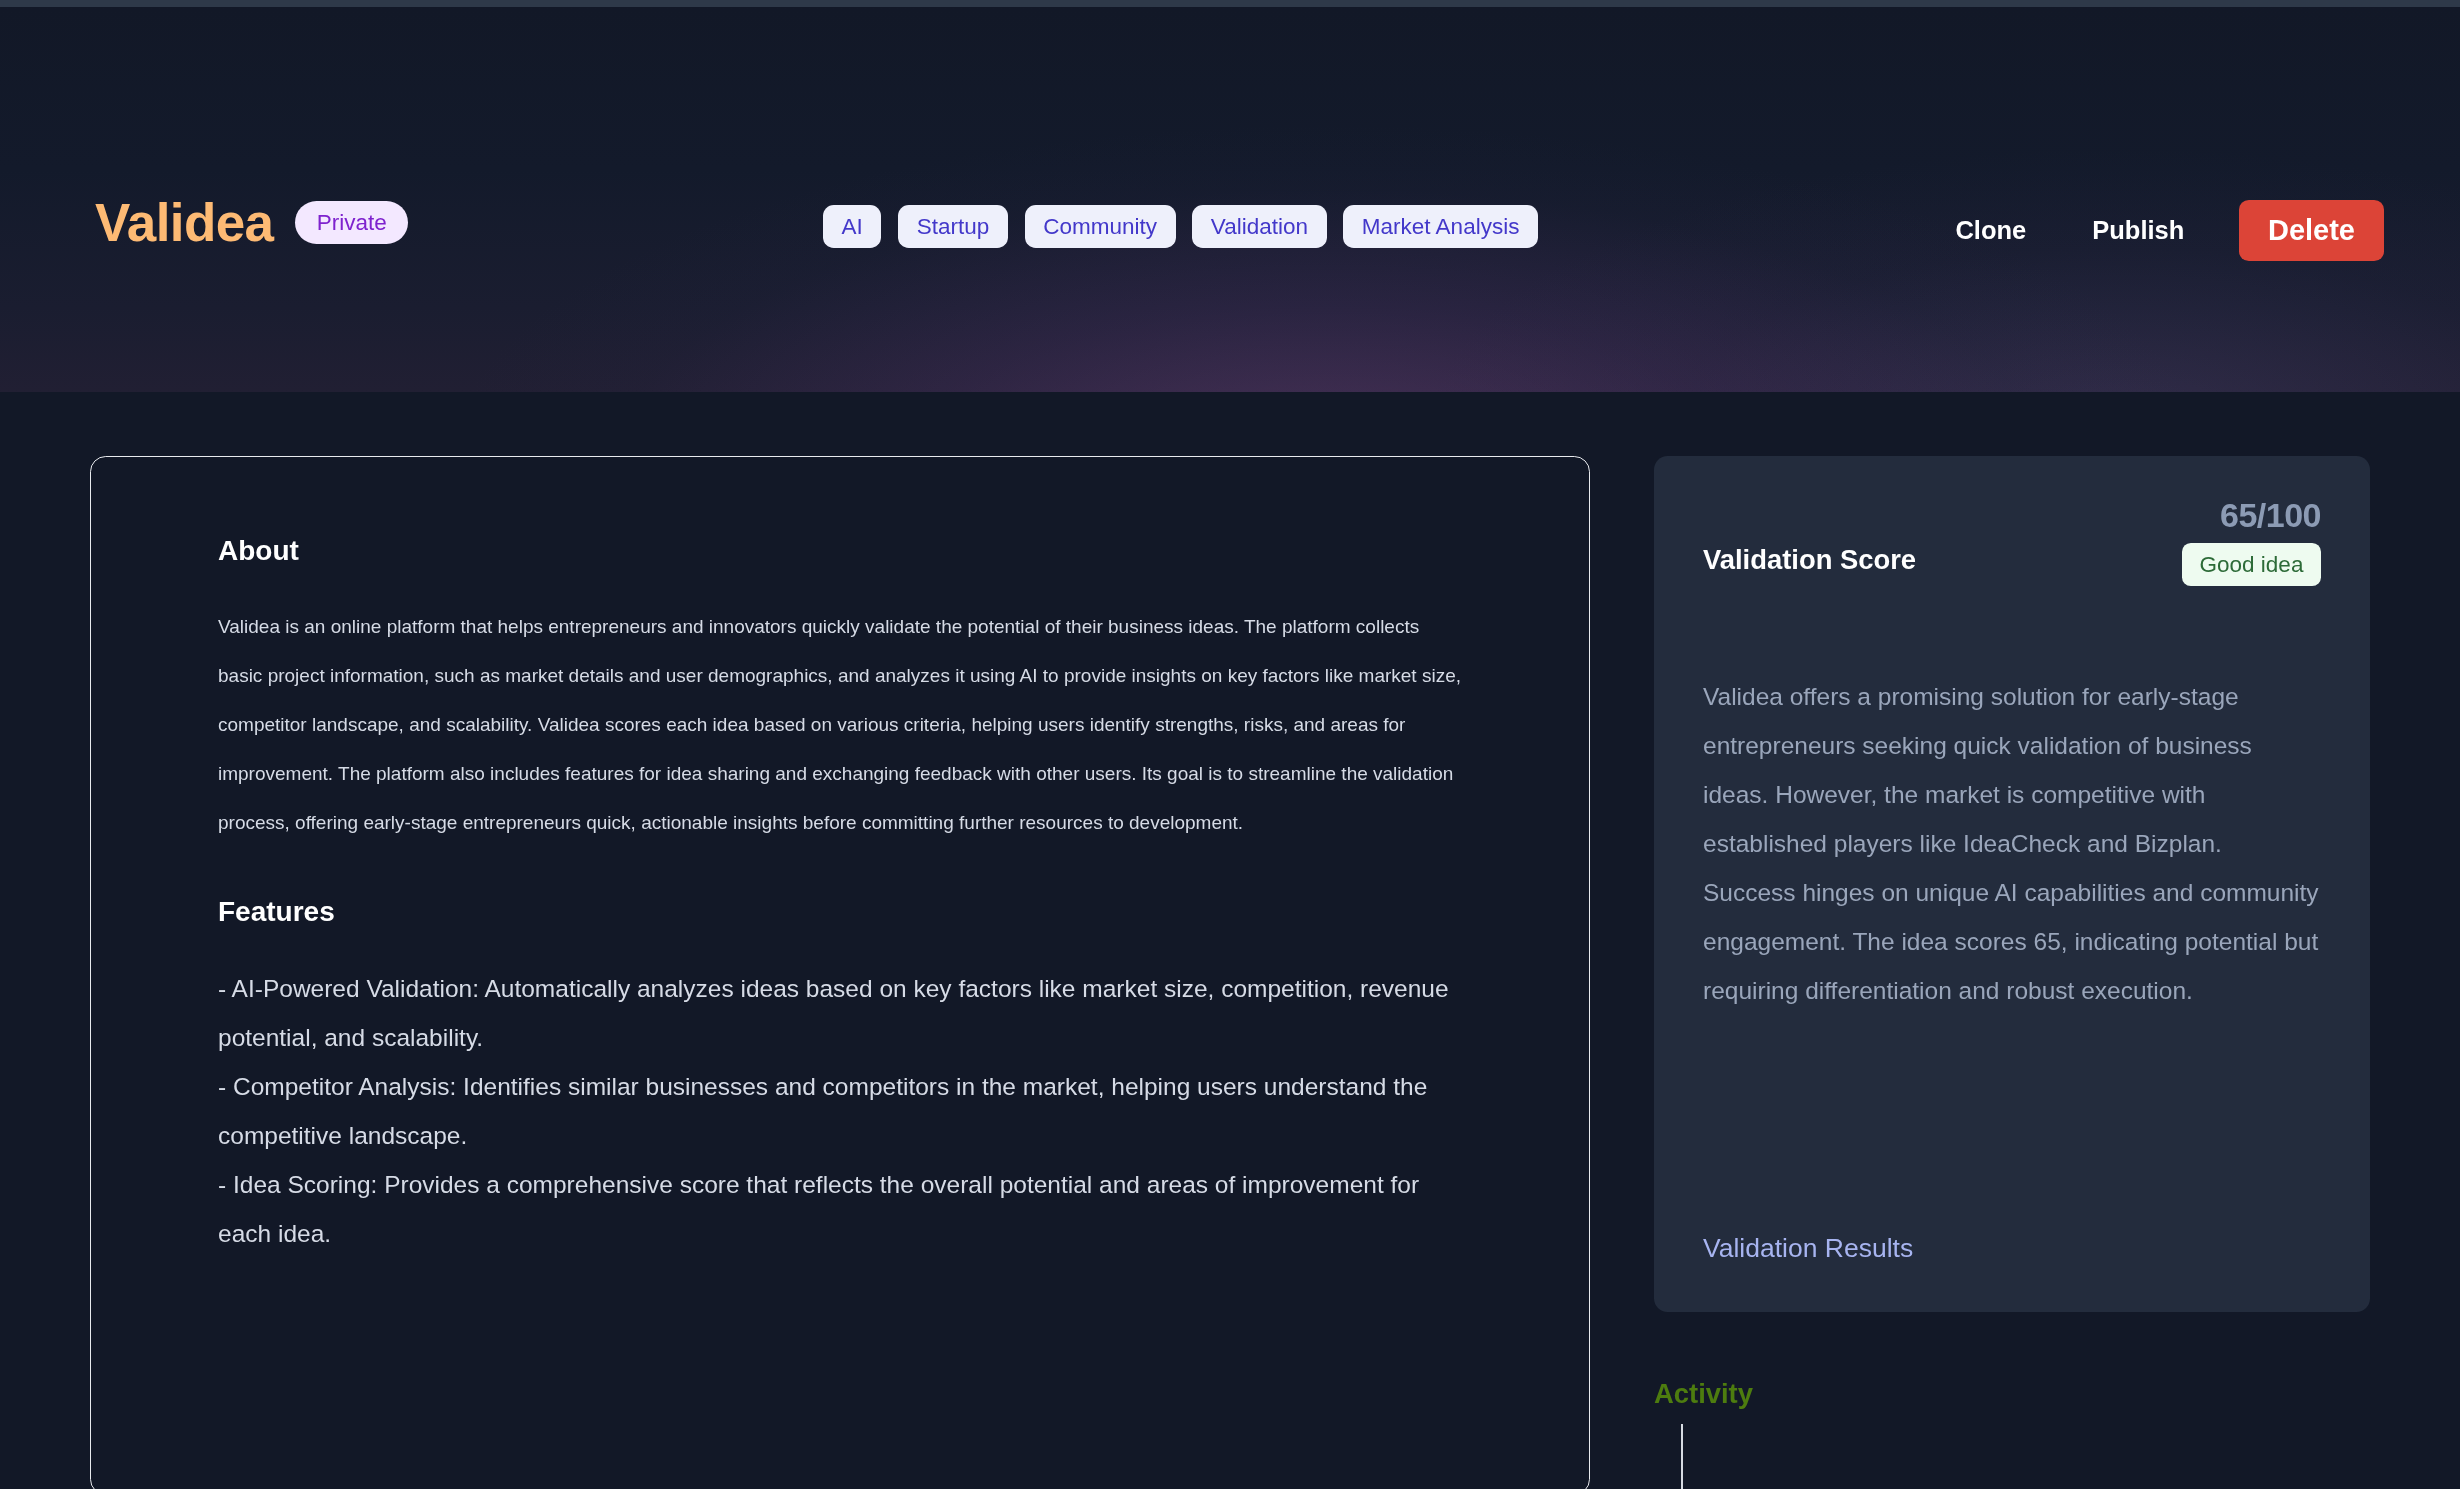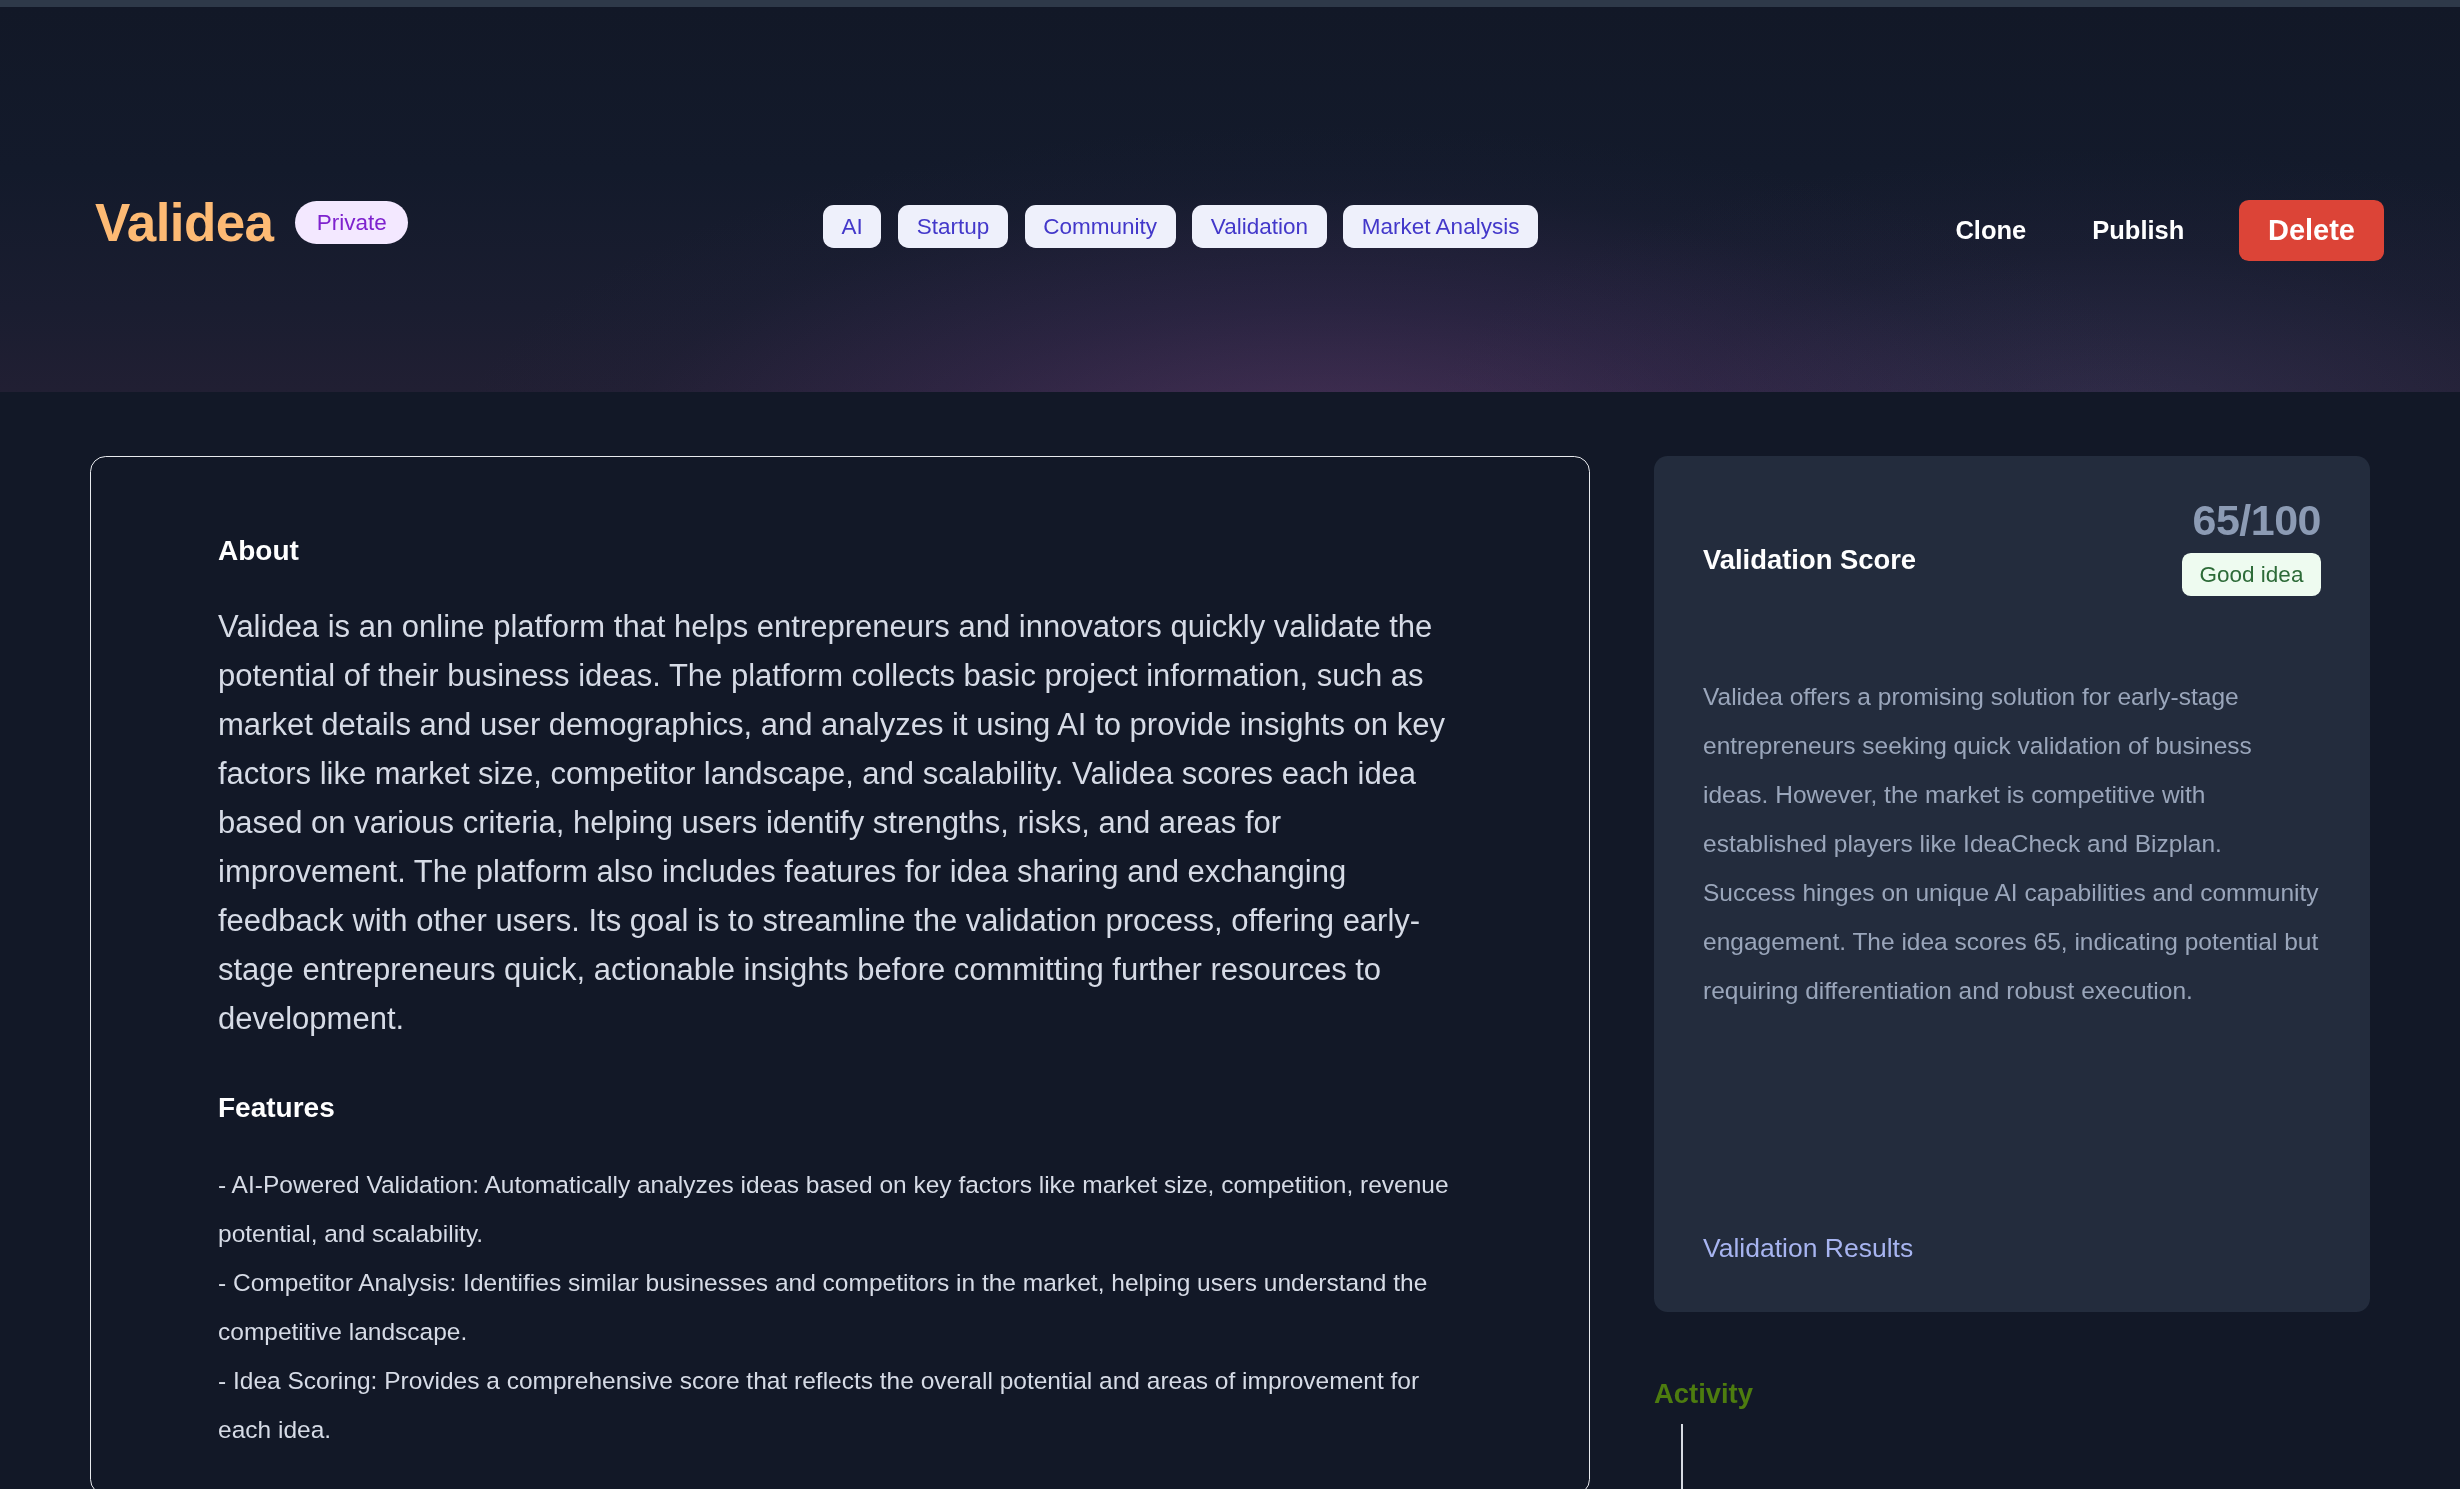--- a/index.html
+++ b/index.html
@@ -146,21 +146,21 @@
   .section-heading {
     font-size: 28px;
     font-weight: 700;
     color: #ffffff;
     line-height: 1.3;
     margin-bottom: 33px;
   }
   .section-heading.features { margin-top: 47px; }
 
   .body-text {
-    font-size: 31px;
+    font-size: 19px;
     line-height: 49px;
     color: #d6dbe6;
     font-weight: 400;
   }
   .feature-line {
     font-size: 24.5px;
     line-height: 49px;
     color: #d6dbe6;
   }
 
@@ -194,21 +194,21 @@
     line-height: 1.2;
     margin-top: 47px;
   }
   .score-right {
     display: flex;
     flex-direction: column;
     align-items: flex-end;
     gap: 8.8px;
   }
   .score-value {
-    font-size: 43px;
+    font-size: 34px;
     font-weight: 700;
     color: #8c9bb4;
     line-height: 1.1;
     letter-spacing: -0.5px;
     text-align: center;
   }
   .score-badge {
     background: #eefbf0;
     color: #2d6b38;
     font-size: 22.5px;

